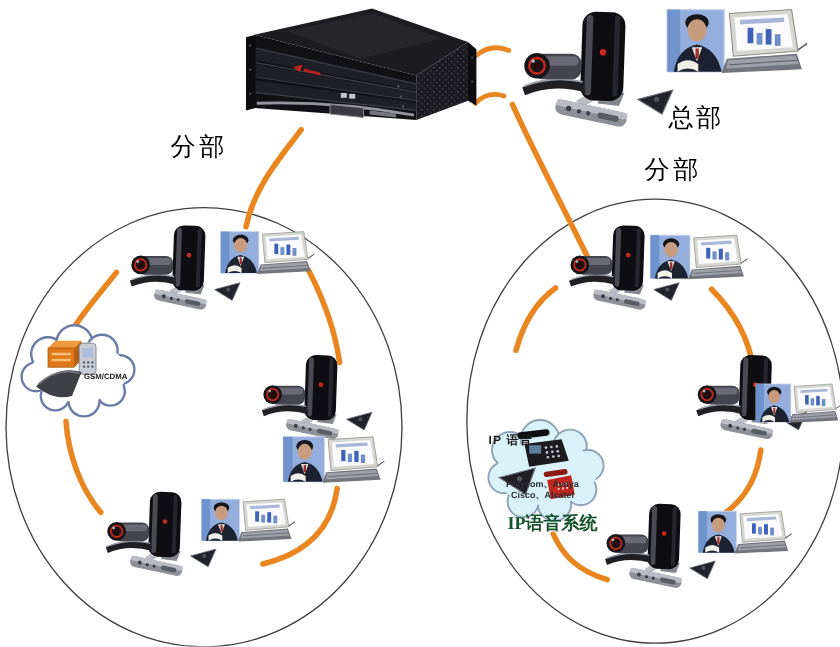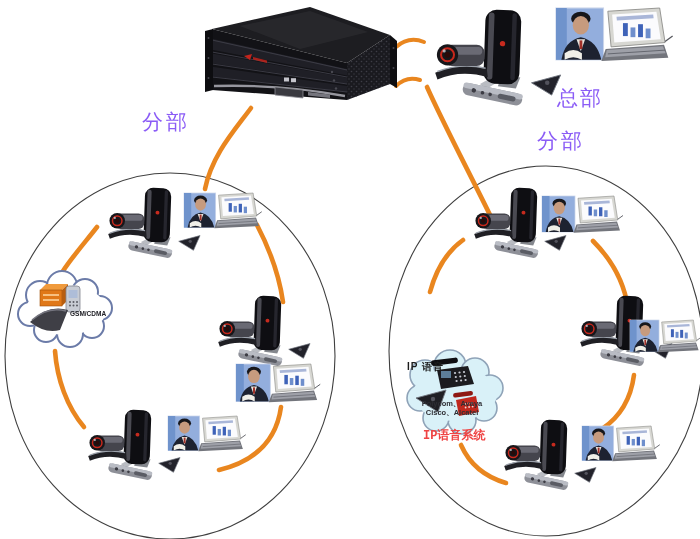--- a/index.html
+++ b/index.html
@@ -1,26 +1,26 @@
 <!DOCTYPE html>
 <html><head>
 <meta charset="utf-8">
 <style>
   html,body{margin:0;padding:0;background:#fff;}
   .stage{position:relative;width:700px;height:539px;background:#ffffff;overflow:hidden;
          font-family:"Liberation Sans", sans-serif;}
   .stage svg{position:absolute;left:0;top:0;}
-  .lbl{position:absolute;color:#8b5cf6;font-family:"Liberation Serif", serif;white-space:nowrap;}
+  .lbl{position:absolute;color:#000000;font-family:"Liberation Serif", serif;white-space:nowrap;}
   .lbl-hq{left:557px;top:84px;font-size:21px;letter-spacing:2px;}
   .lbl-branch-left{left:142px;top:108px;font-size:21px;letter-spacing:3px;}
   .lbl-branch-right{left:537px;top:127px;font-size:21px;letter-spacing:3px;}
   .lbl-ip-title{left:407px;top:360px;font-size:10px;font-weight:bold;letter-spacing:1px;
                 font-family:"Liberation Sans", sans-serif;color:#1c1c1c;}
-  .lbl-ip-caption{left:423px;top:427px;font-size:12px;font-weight:bold;
-                  font-family:Liberation Mono, monospace;color:#ef4444;}
+  .lbl-ip-caption{left:423px;top:427px;font-size:15px;font-weight:bold;
+                  font-family:Liberation Serif, serif;color:#14532d;}
 </style>
 </head>
 <body>
 
 <div class="stage">
 
 <svg width="700" height="539" viewBox="0 0 700 539">
   <defs>
     <pattern id="ventDots" width="5" height="5" patternUnits="userSpaceOnUse">
       <circle cx="1.5" cy="1.5" r="0.8" fill="#3d3d46"></circle>

